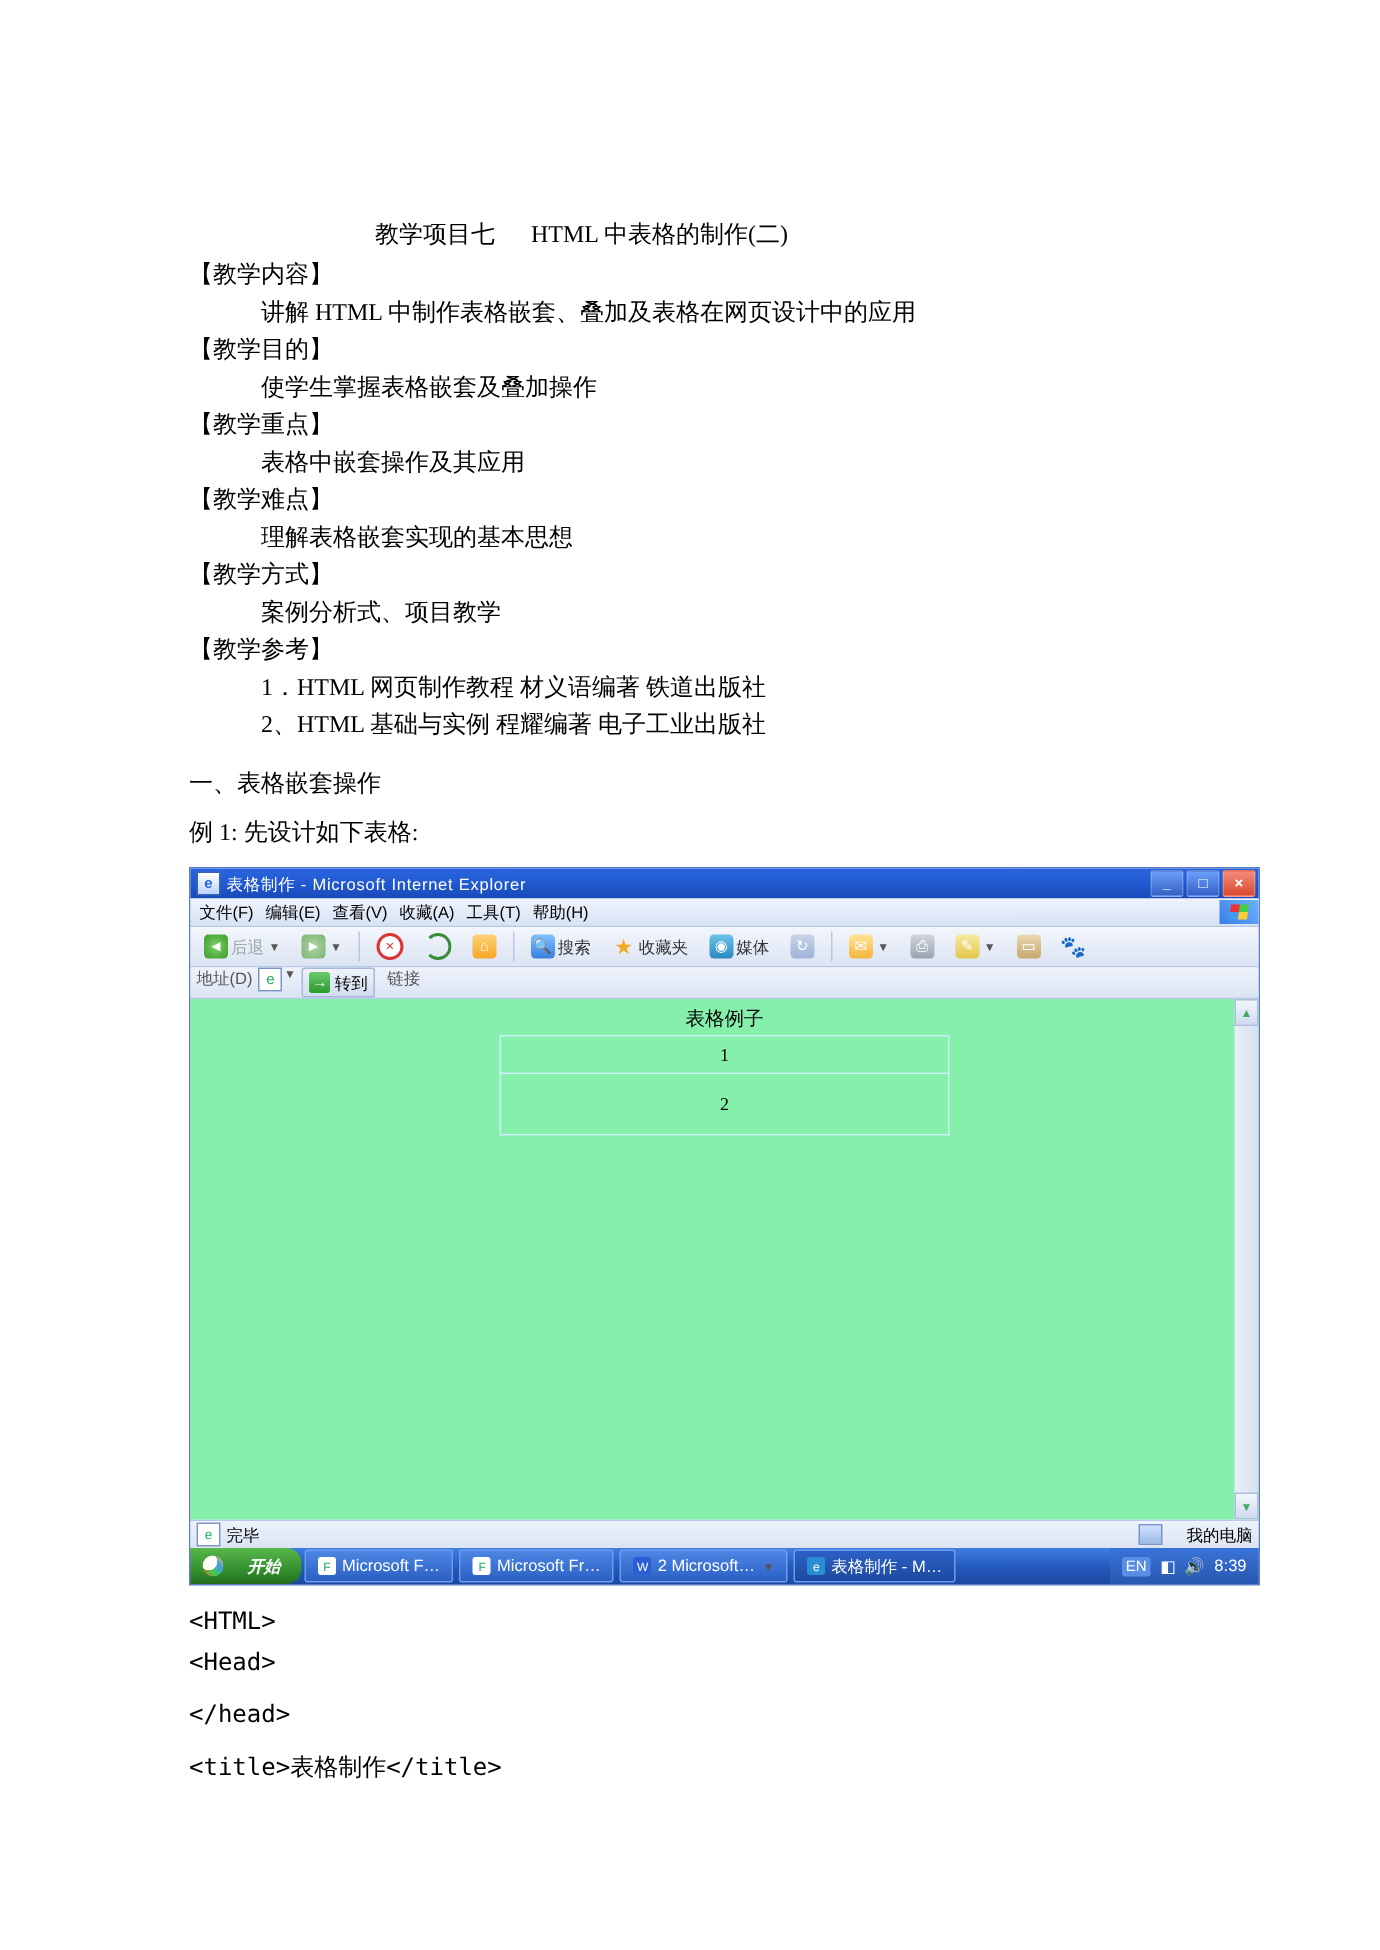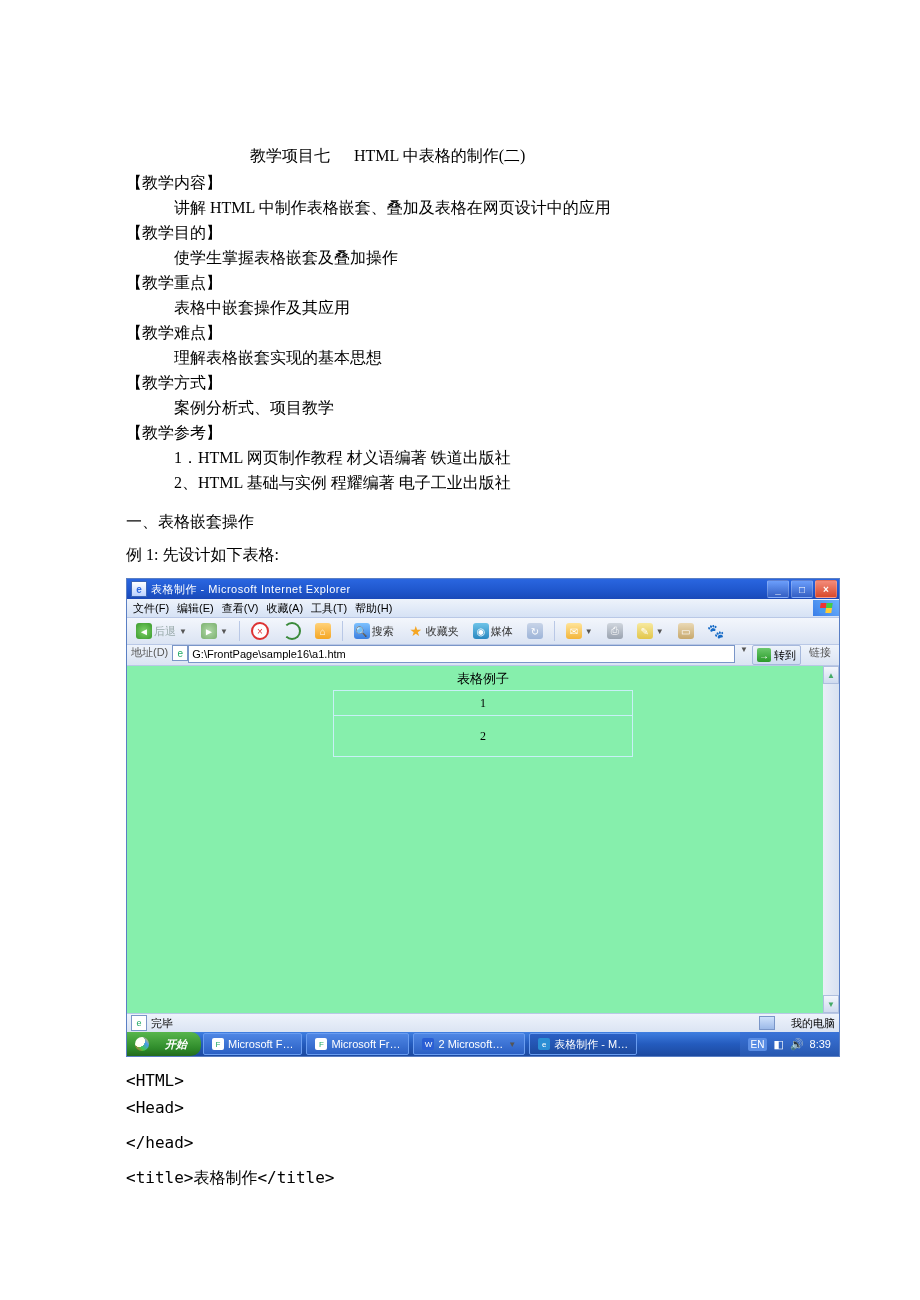--- a/index.html
+++ b/index.html
@@ -308,21 +308,20 @@
           <span class="ticon i-disc">▭</span>
         </div>
       <div class="tbtn">
           <span class="ticon i-paw">🐾</span>
         </div>
     </div>
 
     <div class="addrbar">
       <span class="lbl">地址(D)</span>
       <span class="addr-icon">e</span>
-      <input type="text" value="G:\FrontPage\sample16\a1.htm" style="">
       <span class="chev">▼</span>
       <div class="go-btn">
         <span class="go-arrow">→</span>
         <span>转到</span>
       </div>
       <span class="links-lbl">链接</span>
     </div>
 
     <div class="content">
       <div class="content-inner">

